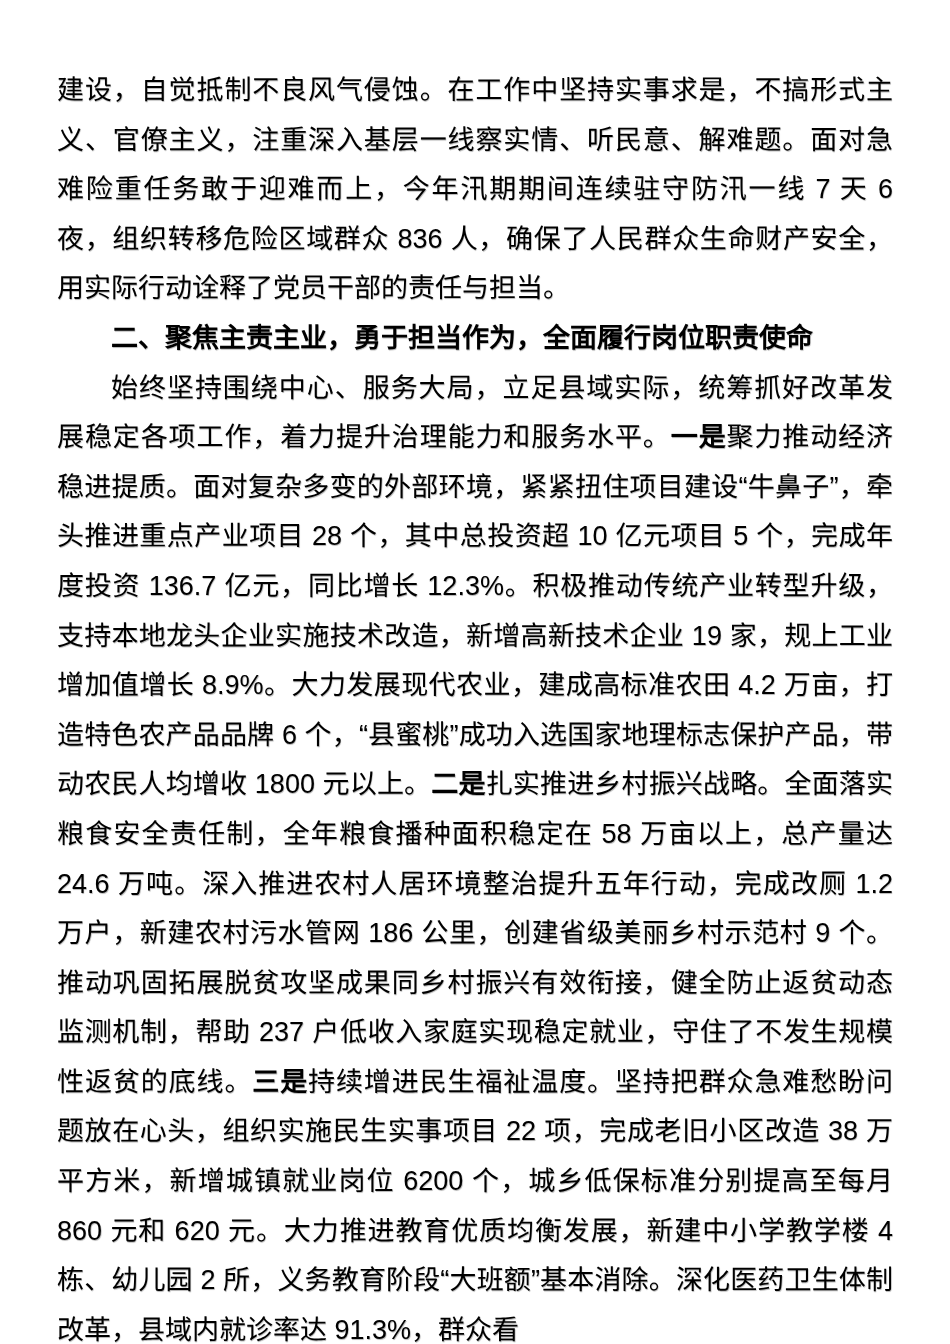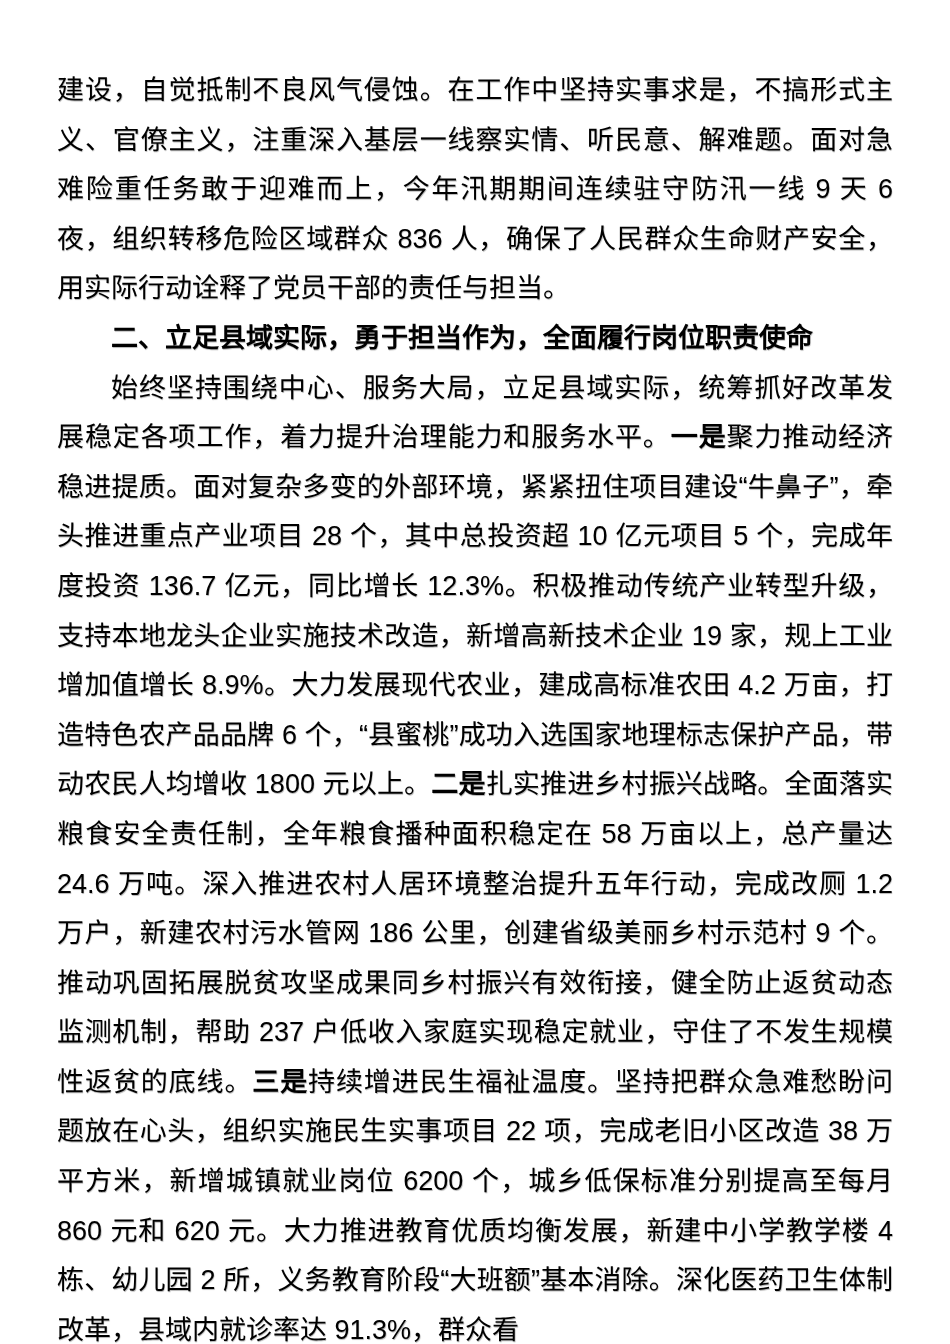--- a/index.html
+++ b/index.html
@@ -39,17 +39,17 @@
   }
   .doc span.bold {
     font-weight: 700;
   }
 </style>
 </head>
 <body>
 
 <div class="page">
   <div class="doc">
-      <p><span class="regular">建设，自觉抵制不良风气侵蚀。在工作中坚持实事求是，不搞形式主义、官僚主义，注重深入基层一线察实情、听民意、解难题。面对急难险重任务敢于迎难而上，今年汛期期间连续驻守防汛一线 9 天 6 夜，组织转移危险区域群众 836 人，确保了人民群众生命财产安全，用实际行动诠释了党员干部的责任与担当。</span></p>
-      <p class="indent heading"><span class="bold">二、立足县域实际，勇于担当作为，全面履行岗位职责使命</span></p>
+      <p><span class="regular">建设，自觉抵制不良风气侵蚀。在工作中坚持实事求是，不搞形式主义、官僚主义，注重深入基层一线察实情、听民意、解难题。面对急难险重任务敢于迎难而上，今年汛期期间连续驻守防汛一线 7 天 6 夜，组织转移危险区域群众 836 人，确保了人民群众生命财产安全，用实际行动诠释了党员干部的责任与担当。</span></p>
+      <p class="indent heading"><span class="bold">二、聚焦主责主业，勇于担当作为，全面履行岗位职责使命</span></p>
       <p class="indent"><span class="regular">始终坚持围绕中心、服务大局，立足县域实际，统筹抓好改革发展稳定各项工作，着力提升治理能力和服务水平。</span><span class="bold">一是</span><span class="regular">聚力推动经济稳进提质。面对复杂多变的外部环境，紧紧扭住项目建设“牛鼻子”，牵头推进重点产业项目 28 个，其中总投资超 10 亿元项目 5 个，完成年度投资 136.7 亿元，同比增长 12.3%。积极推动传统产业转型升级，支持本地龙头企业实施技术改造，新增高新技术企业 19 家，规上工业增加值增长 8.9%。大力发展现代农业，建成高标准农田 4.2 万亩，打造特色农产品品牌 6 个，“县蜜桃”成功入选国家地理标志保护产品，带动农民人均增收 1800 元以上。</span><span class="bold">二是</span><span class="regular">扎实推进乡村振兴战略。全面落实粮食安全责任制，全年粮食播种面积稳定在 58 万亩以上，总产量达 24.6 万吨。深入推进农村人居环境整治提升五年行动，完成改厕 1.2 万户，新建农村污水管网 186 公里，创建省级美丽乡村示范村 9 个。推动巩固拓展脱贫攻坚成果同乡村振兴有效衔接，健全防止返贫动态监测机制，帮助 237 户低收入家庭实现稳定就业，守住了不发生规模性返贫的底线。</span><span class="bold">三是</span><span class="regular">持续增进民生福祉温度。坚持把群众急难愁盼问题放在心头，组织实施民生实事项目 22 项，完成老旧小区改造 38 万平方米，新增城镇就业岗位 6200 个，城乡低保标准分别提高至每月 860 元和 620 元。大力推进教育优质均衡发展，新建中小学教学楼 4 栋、幼儿园 2 所，义务教育阶段“大班额”基本消除。深化医药卫生体制改革，县域内就诊率达 91.3%，群众看</span></p>
     </div>
 </div>
 
 </body></html>

